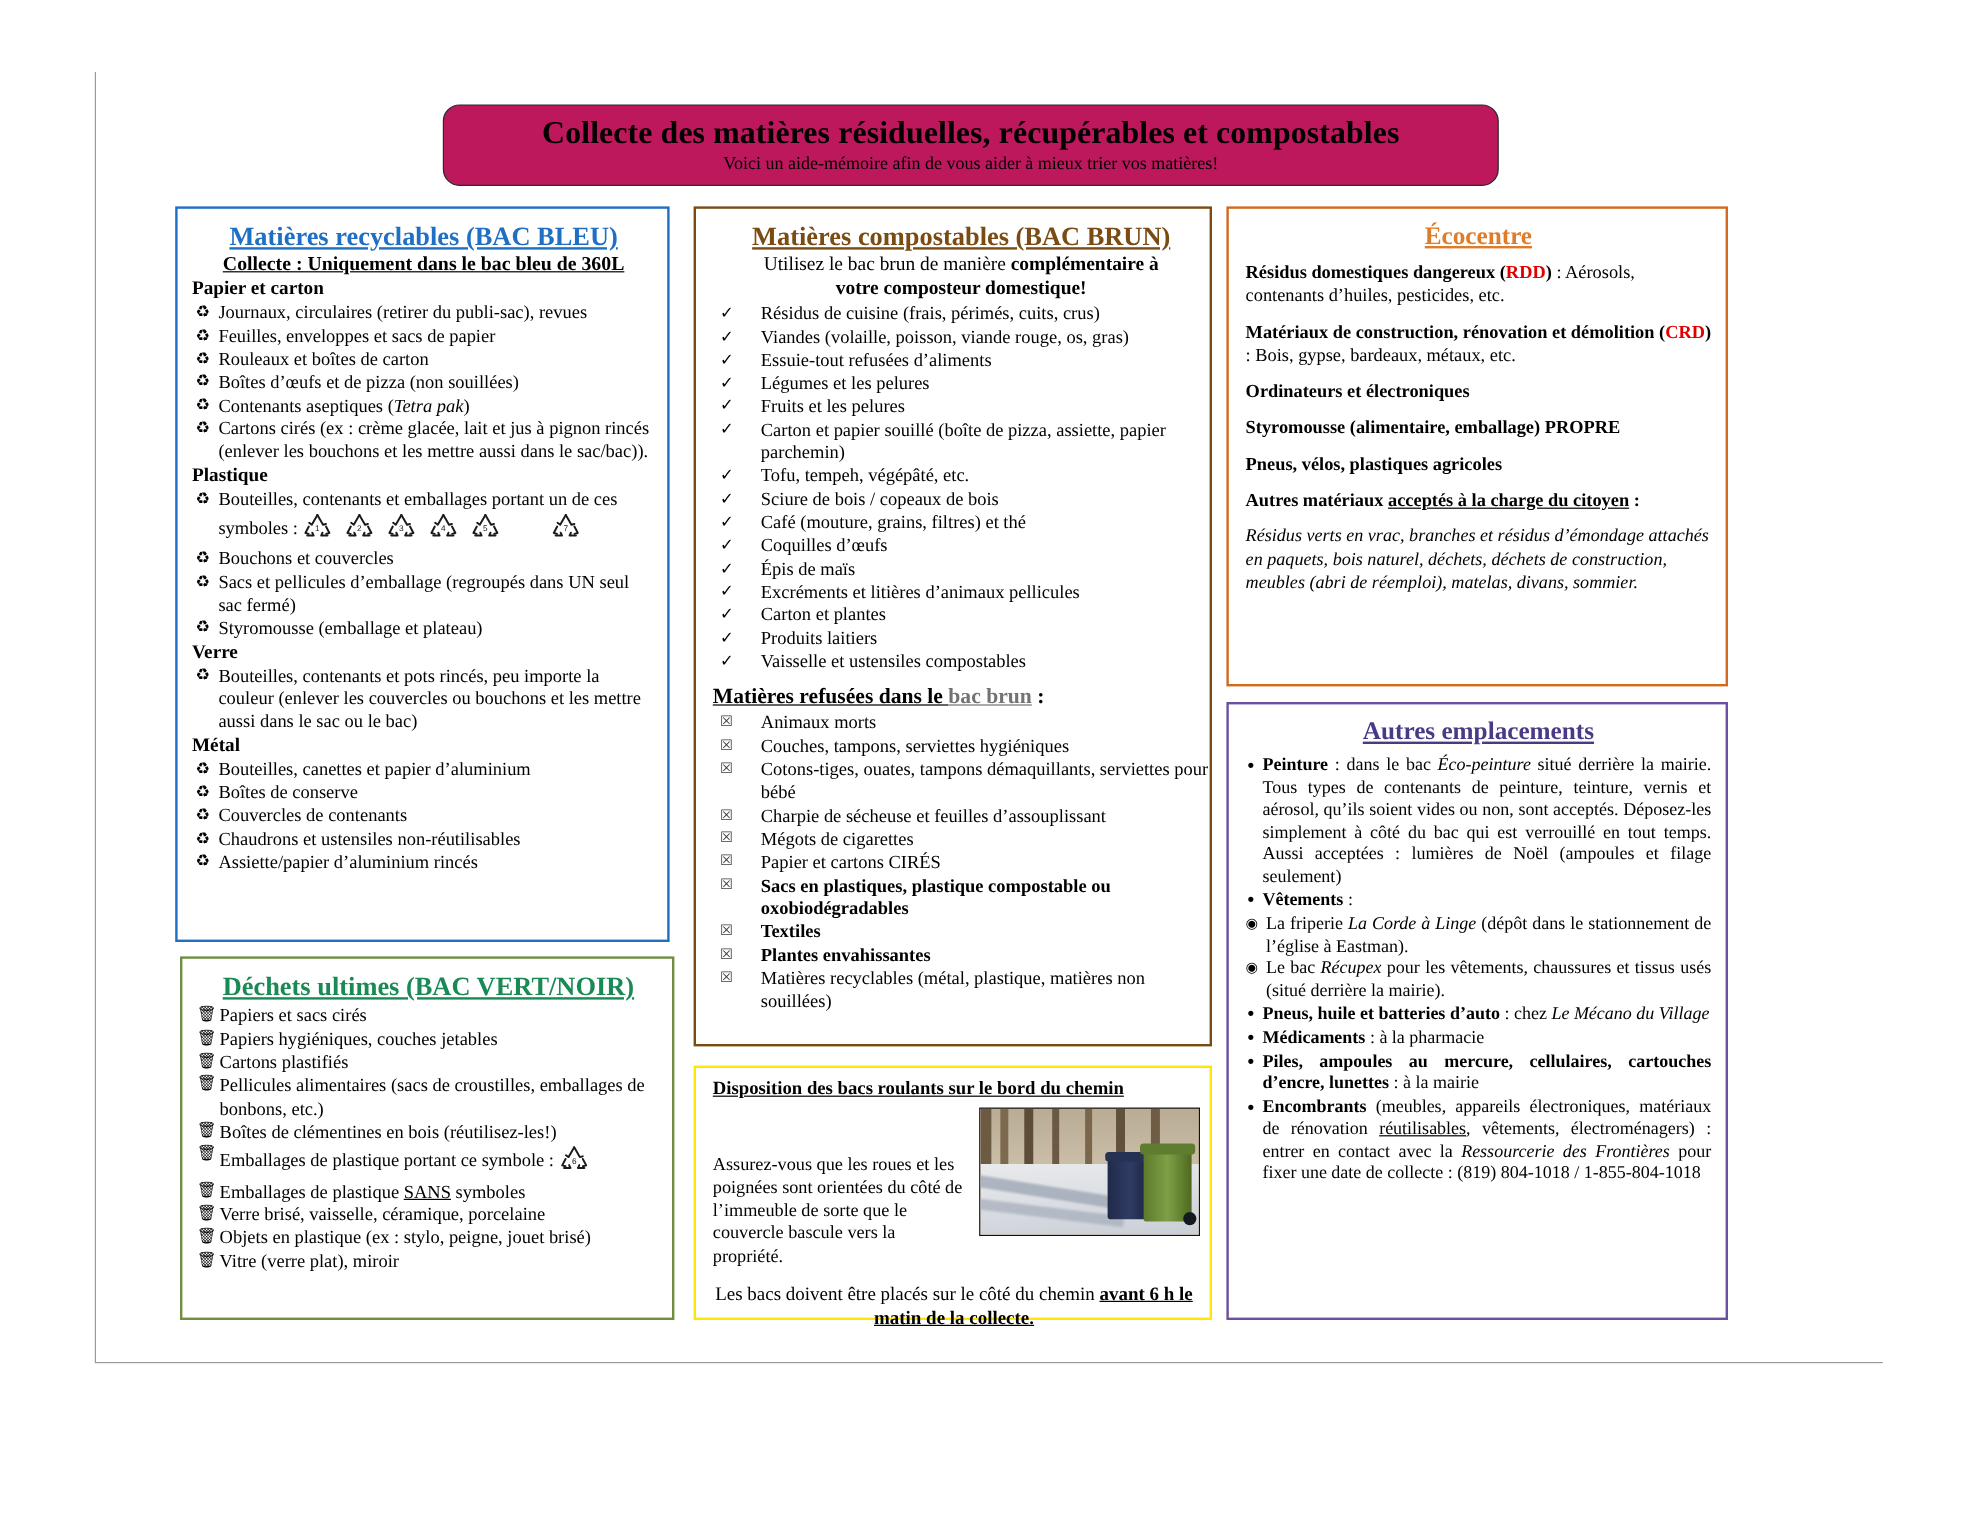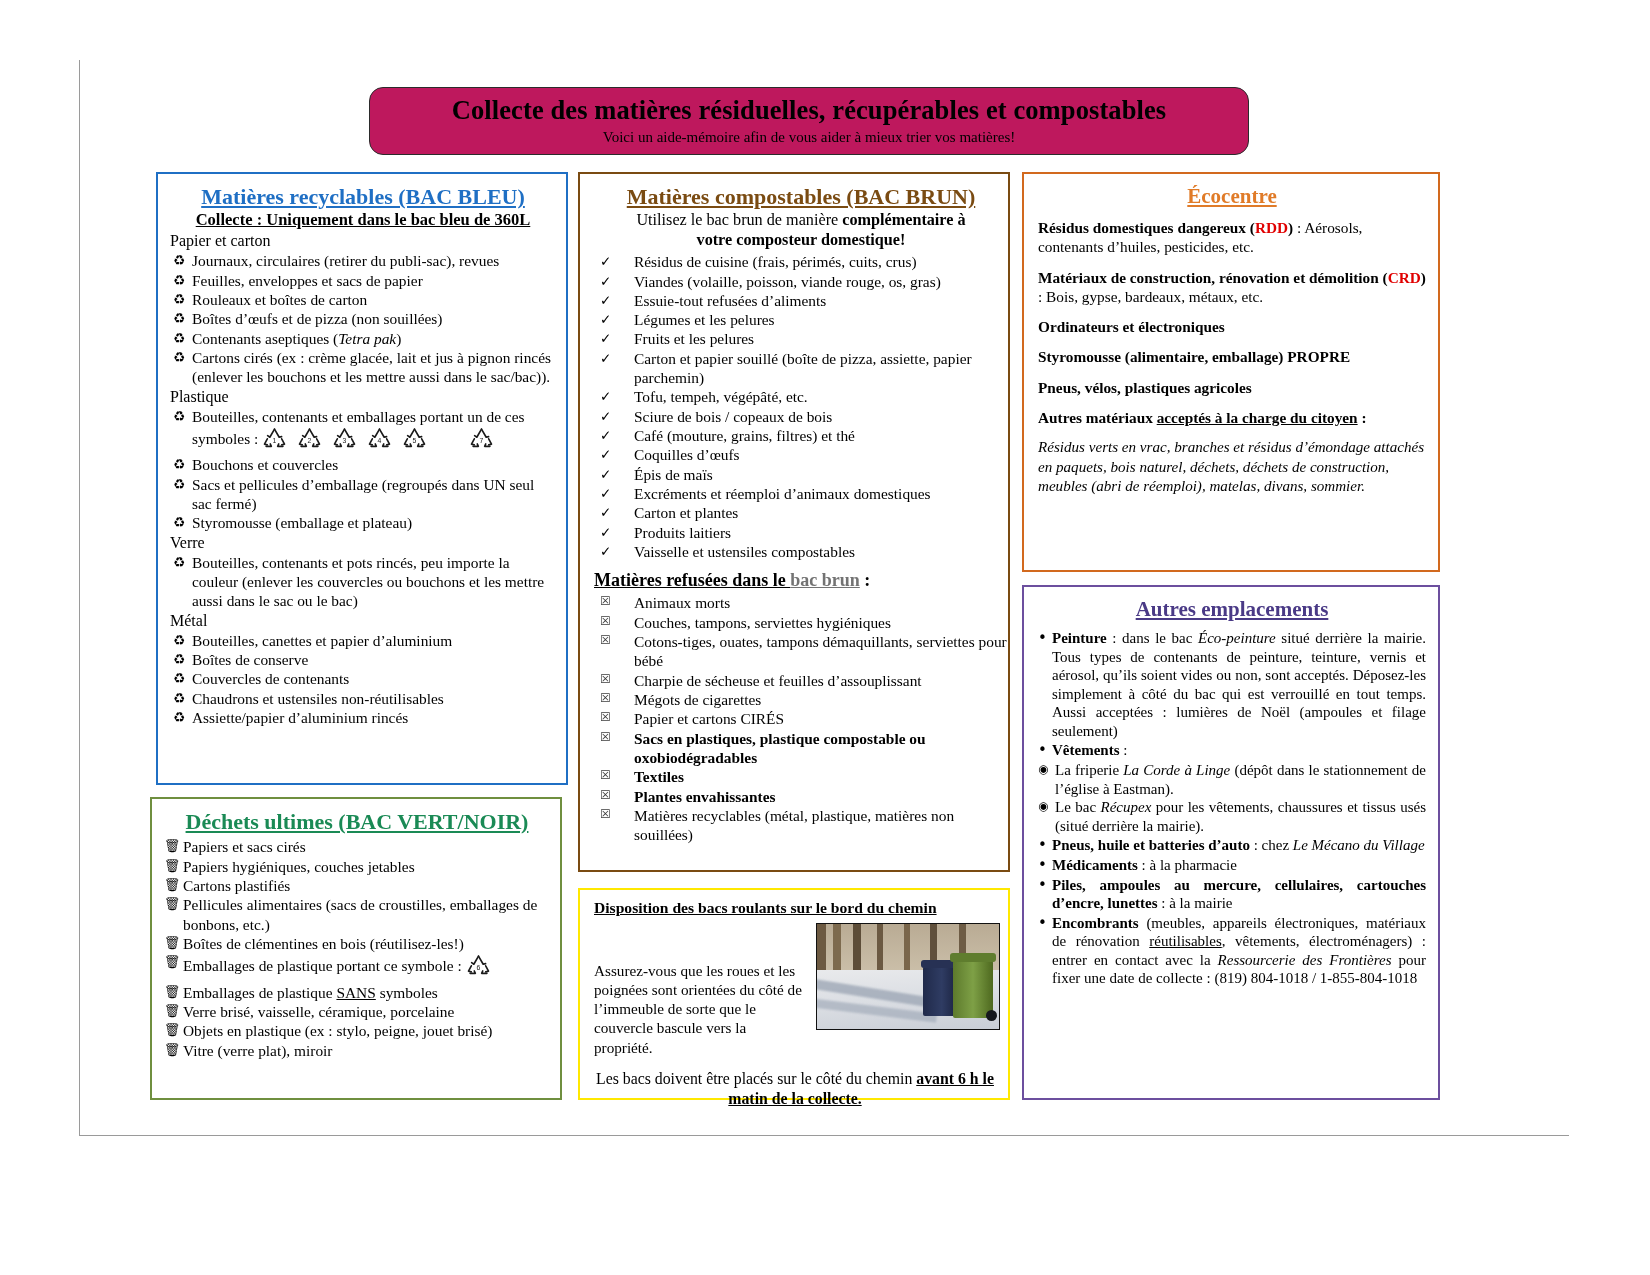--- a/index.html
+++ b/index.html
@@ -34,30 +34,30 @@
 
   
   .box{position:absolute;box-sizing:border-box;background:#fff;}
   .box-title{
     text-align:center;font-weight:bold;text-decoration:underline;
     line-height:1.15;
   }
 
   
   #box-recyclables{
-    left:156px;top:172px;width:412px;height:613px;
+    left:146px;top:172px;width:412px;height:613px;
     border:2.2px solid #1f6fc4;
     padding:8px 10px 4px 12px;
   }
   #box-recyclables .box-title{font-size:22px;color:#1f6fc4;margin:2px 0 1px 0;}
   .collecte-line{
     font-size:16.5px;font-weight:bold;text-decoration:underline;
     text-align:center;margin:0 0 1px 0;
   }
-  .subhead{font-size:16px;font-weight:normal;margin:0;line-height:1.25;}
+  .subhead{font-size:16px;font-weight:bold;margin:0;line-height:1.25;}
   ul.lst{list-style:none;margin:0;padding:0;}
   ul.lst li{
     font-size:15.4px;line-height:1.255;
     display:flex;align-items:flex-start;
     margin:0 0 0 0;
   }
   .bullet{
     flex:0 0 auto;width:19px;text-align:left;
     font-family:"DejaVu Sans",sans-serif;
   }
@@ -456,21 +456,21 @@
         <li>
           <span class="bullet chk">✓</span>
           <span class="btxt">Coquilles d’œufs</span>
         </li>
         <li>
           <span class="bullet chk">✓</span>
           <span class="btxt">Épis de maïs</span>
         </li>
         <li>
           <span class="bullet chk">✓</span>
-          <span class="btxt">Excréments et réemploi d’animaux domestiques</span>
+          <span class="btxt">Excréments et litières d’animaux pellicules</span>
         </li>
         <li>
           <span class="bullet chk">✓</span>
           <span class="btxt">Carton et plantes</span>
         </li>
         <li>
           <span class="bullet chk">✓</span>
           <span class="btxt">Produits laitiers</span>
         </li>
         <li>

